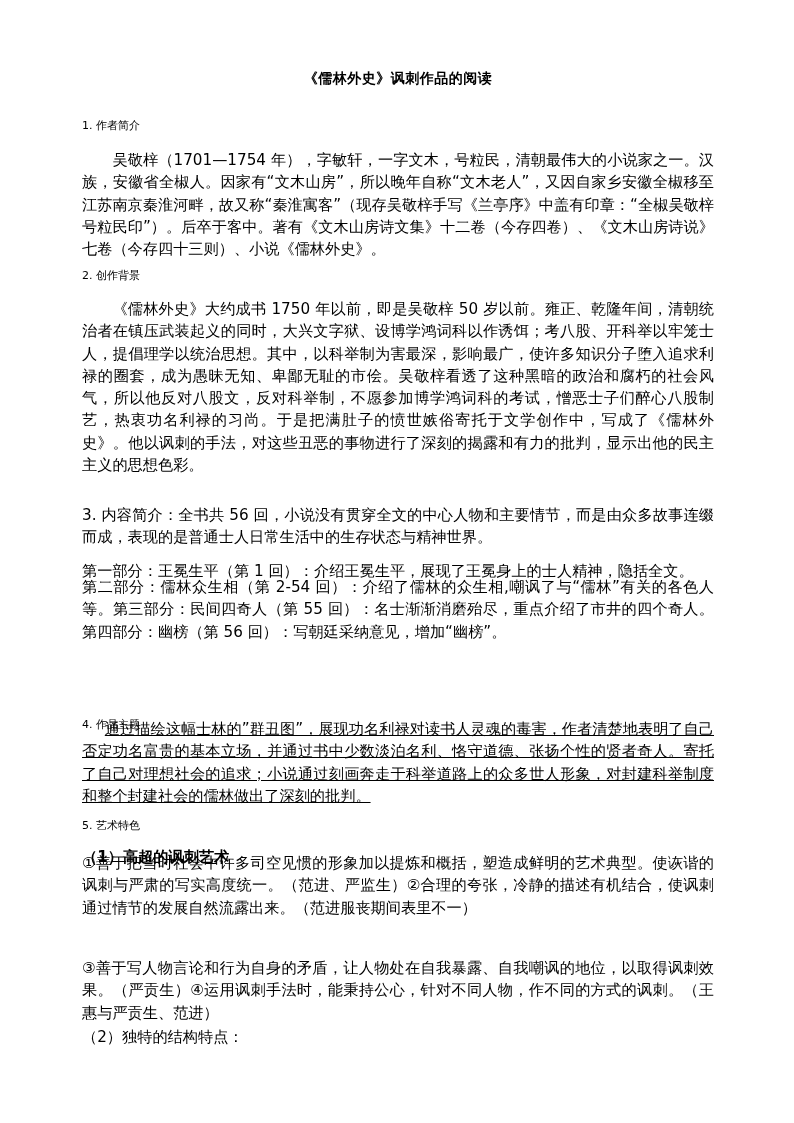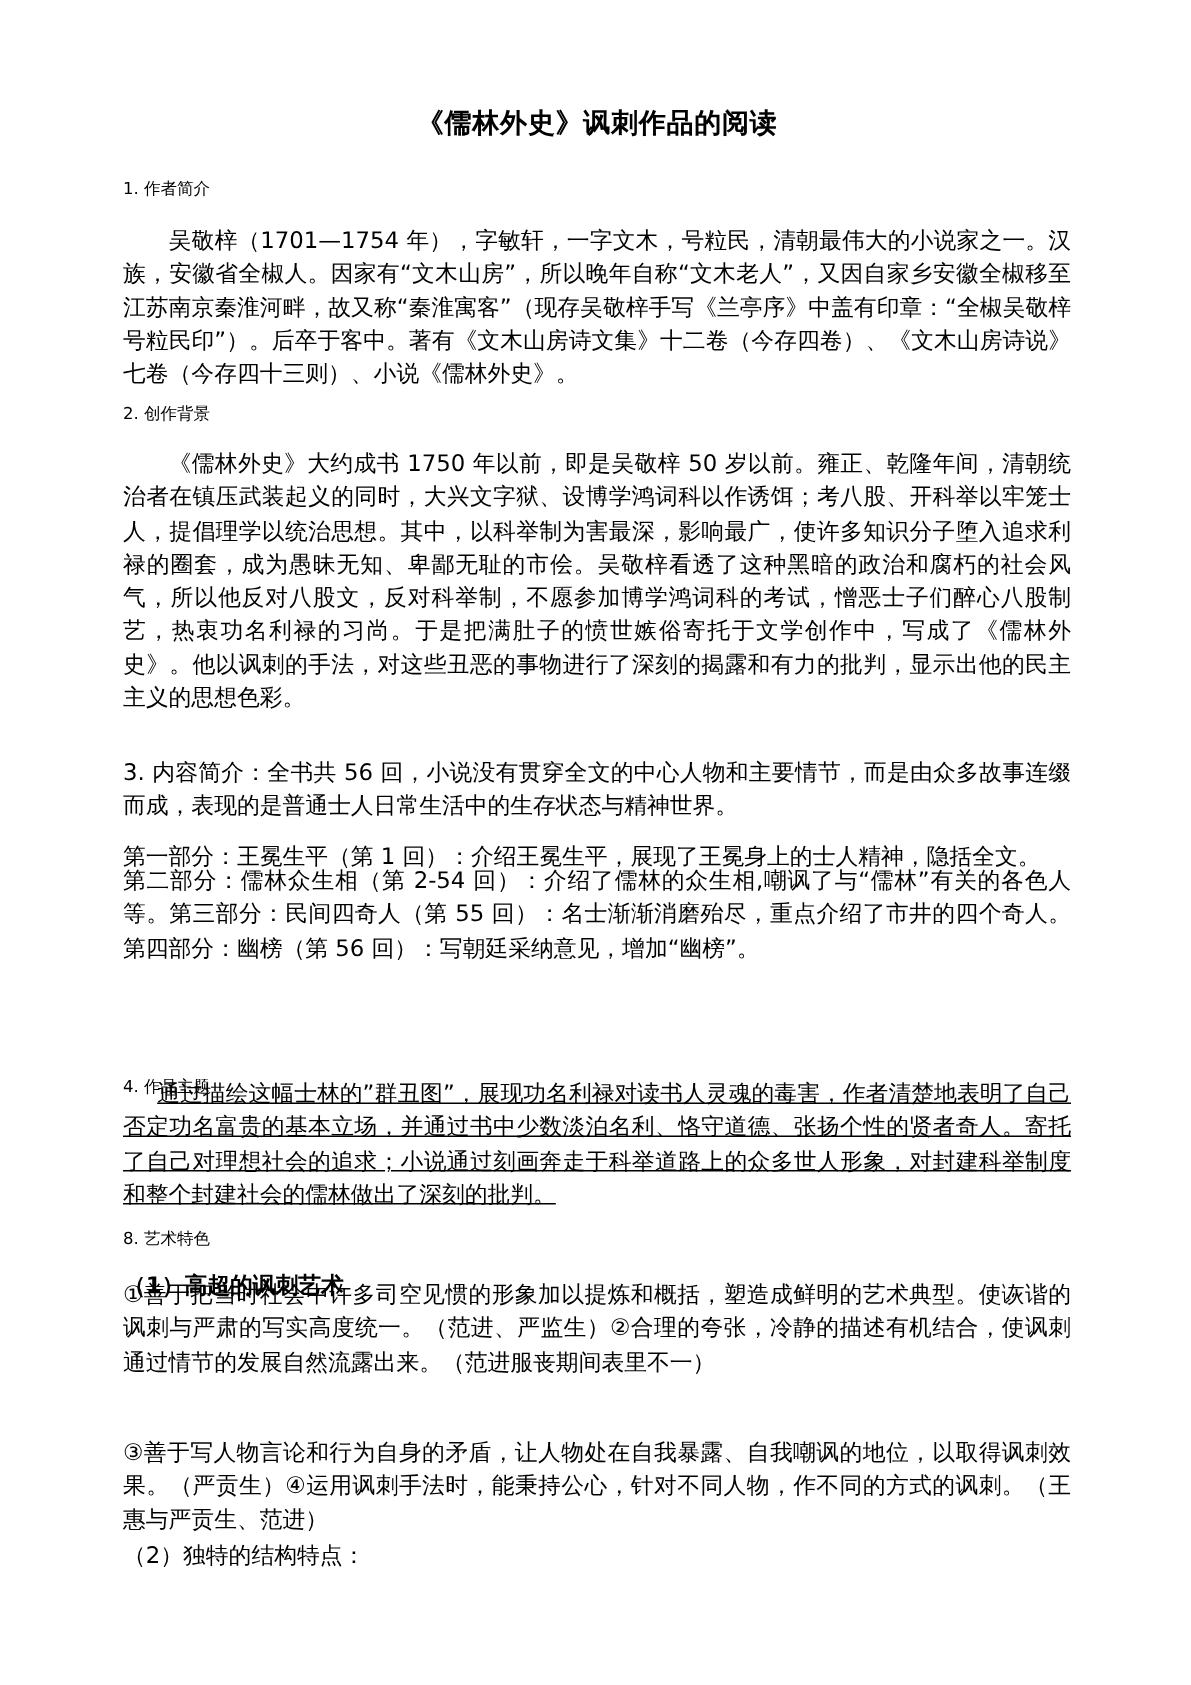--- a/index.html
+++ b/index.html
@@ -1,20 +1,20 @@
 <!DOCTYPE html>
 <html><head>
 <meta charset="utf-8">
 <style>
   html, body { margin: 0; padding: 0; background: #ffffff; }
   body { width: 794px; height: 1123px; position: relative; overflow: hidden;
          font-family: "DejaVu Sans", "Liberation Sans", sans-serif; color: #000; }
   .page { position: absolute; left: 82px; top: 0; width: 632px; }
   .title { position: absolute; left: 0; width: 632px; top: 70px; text-align: center;
-           font-size: 18px; font-weight: bold; letter-spacing: 0.5px; }
+           font-size: 14px; font-weight: bold; letter-spacing: 0.5px; }
   .block { position: absolute; left: 0; width: 632px; font-size: 15.2px; line-height: 22.3px;
            text-align: justify; text-justify: inter-character; word-break: break-all; }
   .heading { font-size: 11px; line-height: 22px; }
   .indent { text-indent: 2em; }
   .indent-sm { text-indent: 1.5em; }
   b { font-weight: normal; }
   .subhead { font-weight: bold; }
 </style>
 </head>
 <body>
@@ -33,21 +33,21 @@
     <span>《儒林外史》大约成书 1750 年以前，即是吴敬梓 50 岁以前。雍正、乾隆年间，清朝统治者在镇压武装起义的同时，大兴文字狱、设博学鸿词科以作诱饵；</span><b>考八股、开科举</b><span>以牢笼士人，提倡理学以统治思想。其中，以</span><b>科举制</b><span>为害最深，影响最广，使许多知识分子堕入追求利禄的圈套，成为愚昧无知、卑鄙无耻的市侩。吴敬梓看透了这种黑暗的政治和腐朽的社会风气，所以他反对八股文，反对科举制，不愿参加博学鸿词科的考试，憎恶士子们醉心八股制艺，热衷功名利禄的习尚。于是把满肚子的愤世嫉俗寄托于文学创作中，写成了《儒林外史》。他以</span><b>讽刺</b><span>的手法，对这些丑恶的事物进行了深刻的揭露和有力的批判，显示出他的民主主义的思想色彩。</span>
   </div>
 
   <div class="block" style="top:504px;">3. 内容简介：全书共 56 回，小说没有贯穿全文的中心人物和主要情节，而是由众多故事连缀而成，表现的是普通士人日常生活中的生存状态与精神世界。</div>
   <div class="block" style="top:560px;">第一部分：王冕生平（第 1 回）：介绍王冕生平，展现了王冕身上的士人精神，隐括全文。</div>
   <div class="block" style="top:576px;">第二部分：儒林众生相（第 2-54 回）：介绍了儒林的众生相,嘲讽了与“儒林”有关的各色人等。第三部分：民间四奇人（第 55 回）：名士渐渐消磨殆尽，重点介绍了市井的四个奇人。第四部分：幽榜（第 56 回）：写朝廷采纳意见，增加“幽榜”。</div>
 
   <div class="block heading" style="top:670px;margin-top:44px;">4. 作品主题</div>
   <div class="block indent-sm" style="top:718px;text-decoration:underline;">通过描绘这幅士林的”群丑图”，展现功名利禄对读书人灵魂的毒害，作者清楚地表明了自己否定功名富贵的基本立场，并通过书中少数淡泊名利、恪守道德、张扬个性的贤者奇人。寄托了自己对理想社会的追求；小说通过刻画奔走于科举道路上的众多世人形象，对封建科举制度和整个封建社会的儒林做出了深刻的批判。</div>
 
-  <div class="block heading" style="top:815px;">8. 艺术特色</div>
+  <div class="block heading" style="top:815px;">5. 艺术特色</div>
   <div class="block subhead" style="top:846px;">（1）高超的讽刺艺术</div>
   <div class="block" style="top:852px;">
     <span>①善于把当时社会中许多司空见惯的形象加以提炼和概括，塑造成鲜明的艺术典型。使诙谐的讽刺与严肃的写实高度统一。（范进、严监生）②合理的</span><b>夸张</b><span>，冷静的描述有机结合，使讽刺通过情节的发展自然流露出来。（范进服丧期间表里不一）</span>
   </div>
   <div class="block" style="top:957px;">
     <span>③善于写人物言论和行为自身的矛盾，让人物处在自我暴露、自我嘲讽的地位，以取得讽刺效果。（严贡生）④运用</span><b>讽刺</b><span>手法时，能秉持公心，针对不同人物，作不同的方式的讽刺。（王惠与严贡生、范进）</span>
   </div>
   <div class="block" style="top:1026px;">
     <b>（2）独特的结构</b><span>特点：</span>
   </div>

